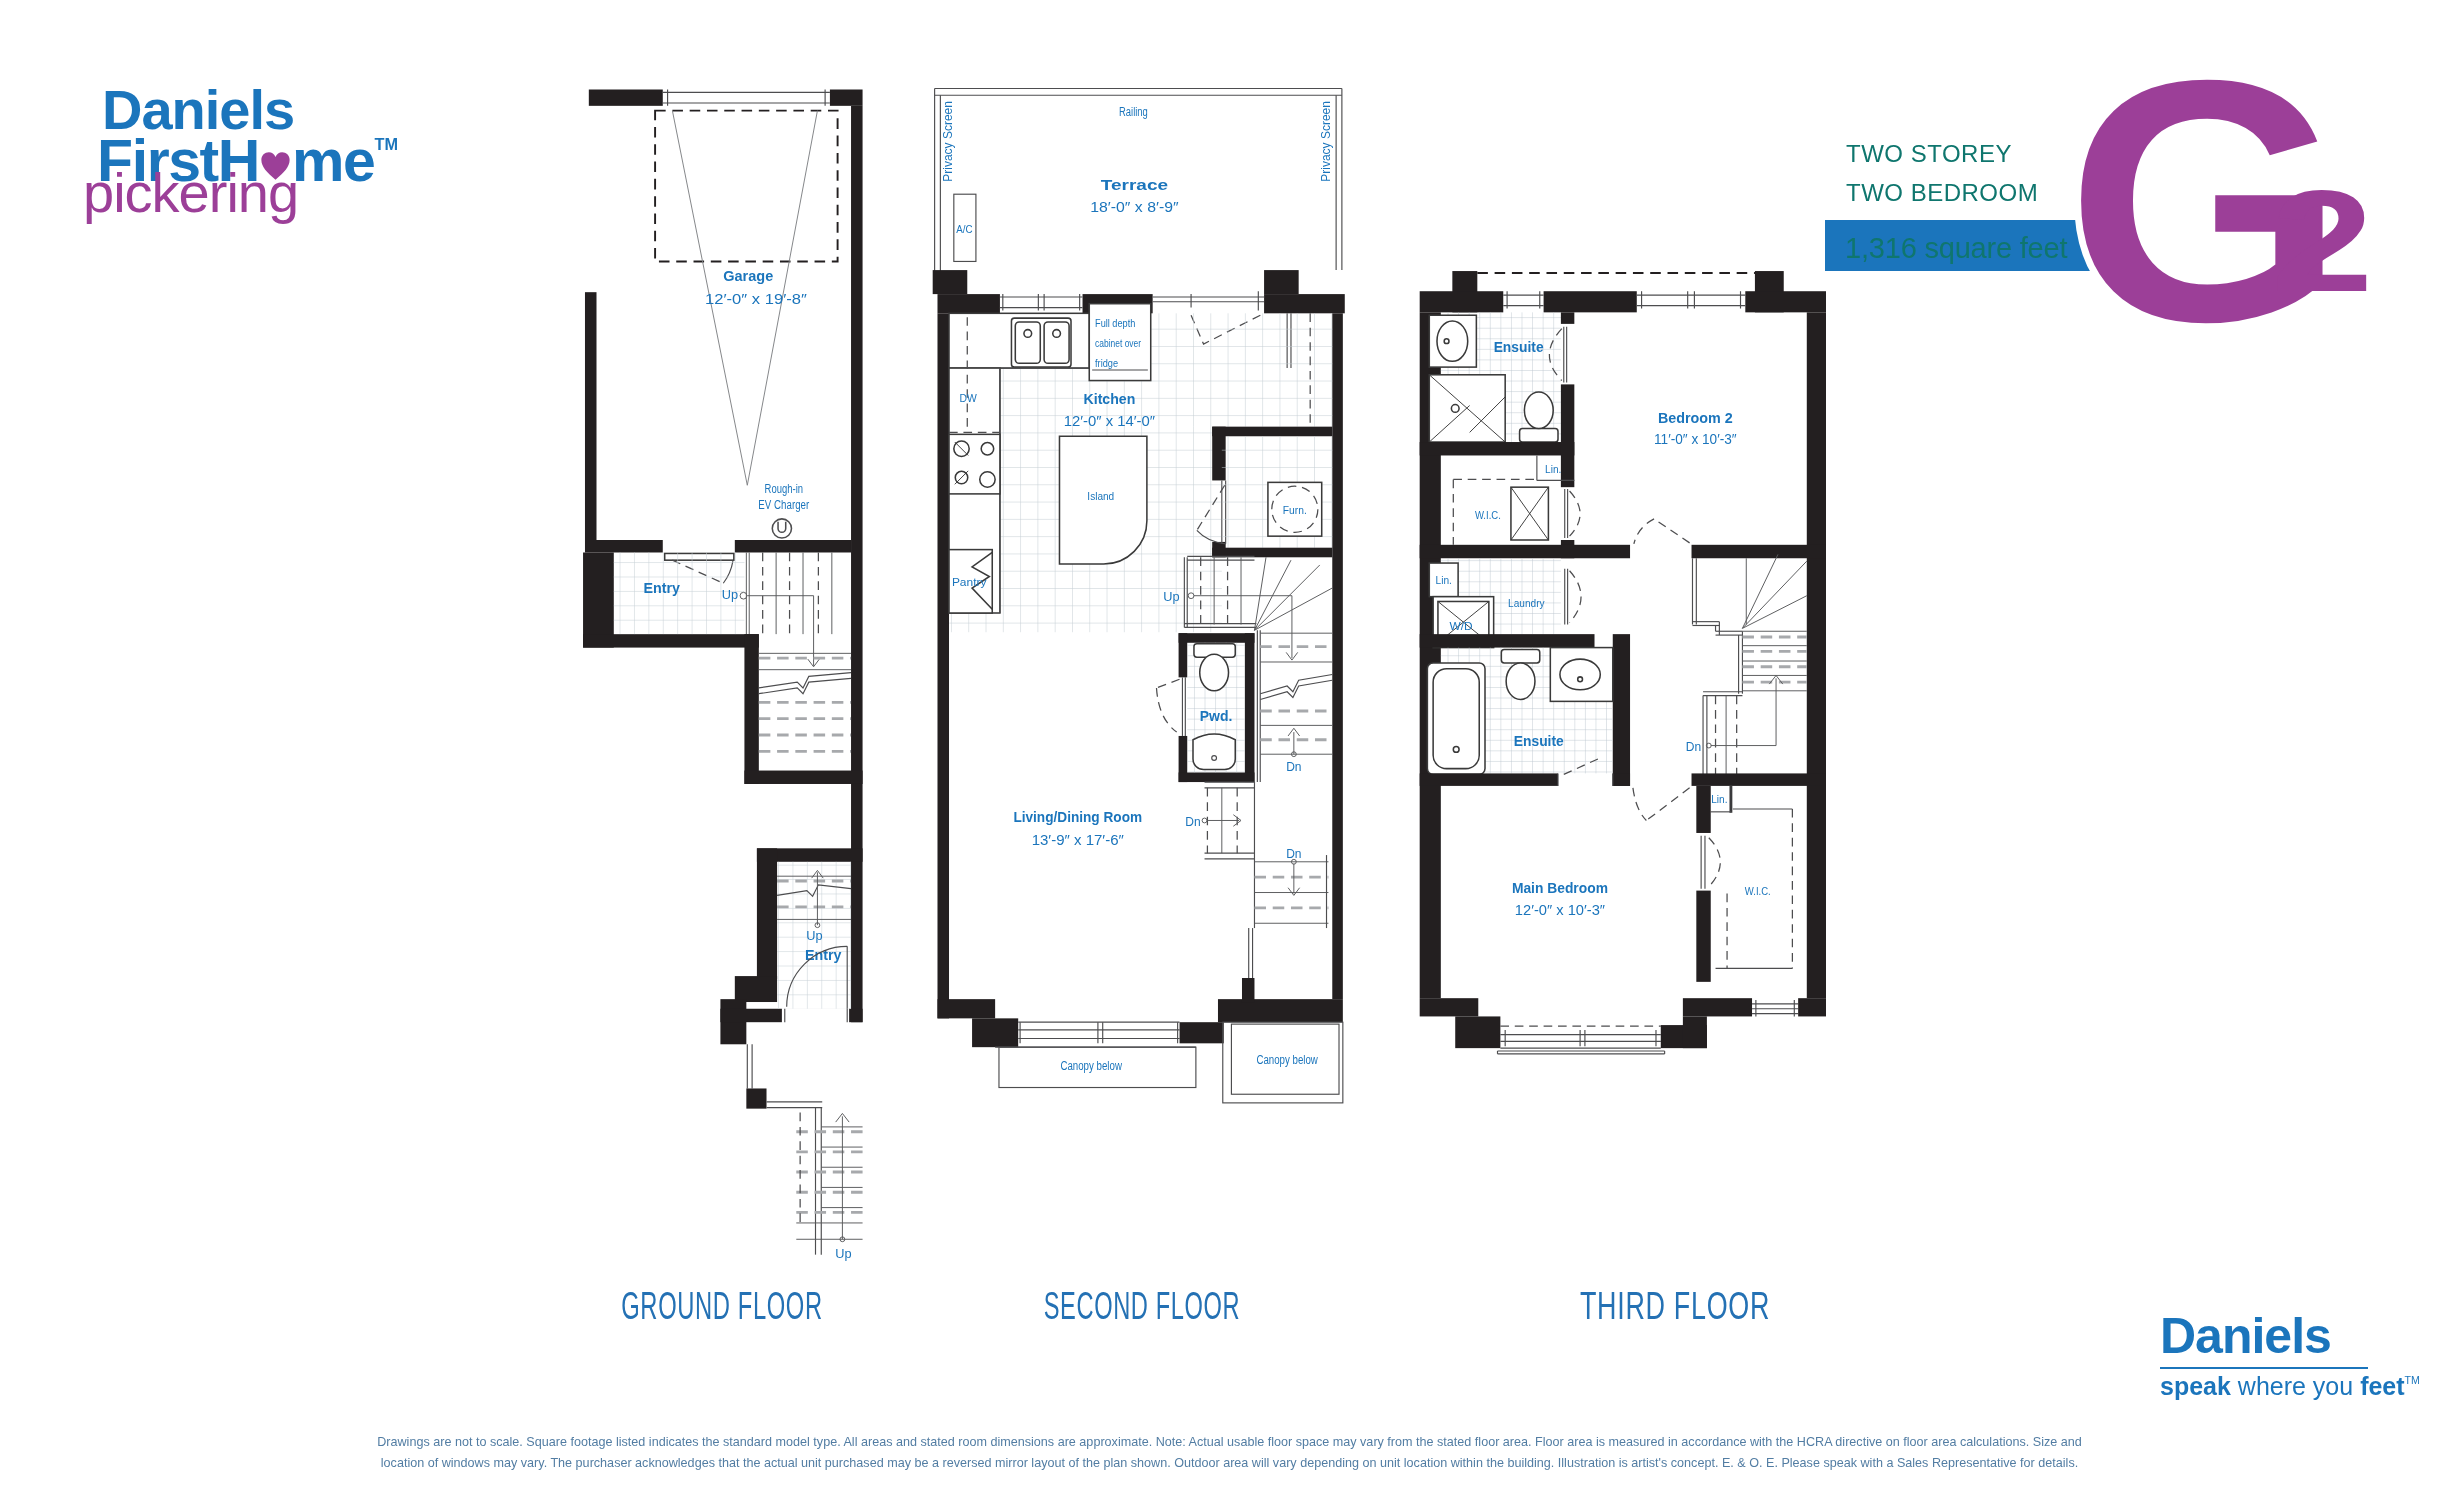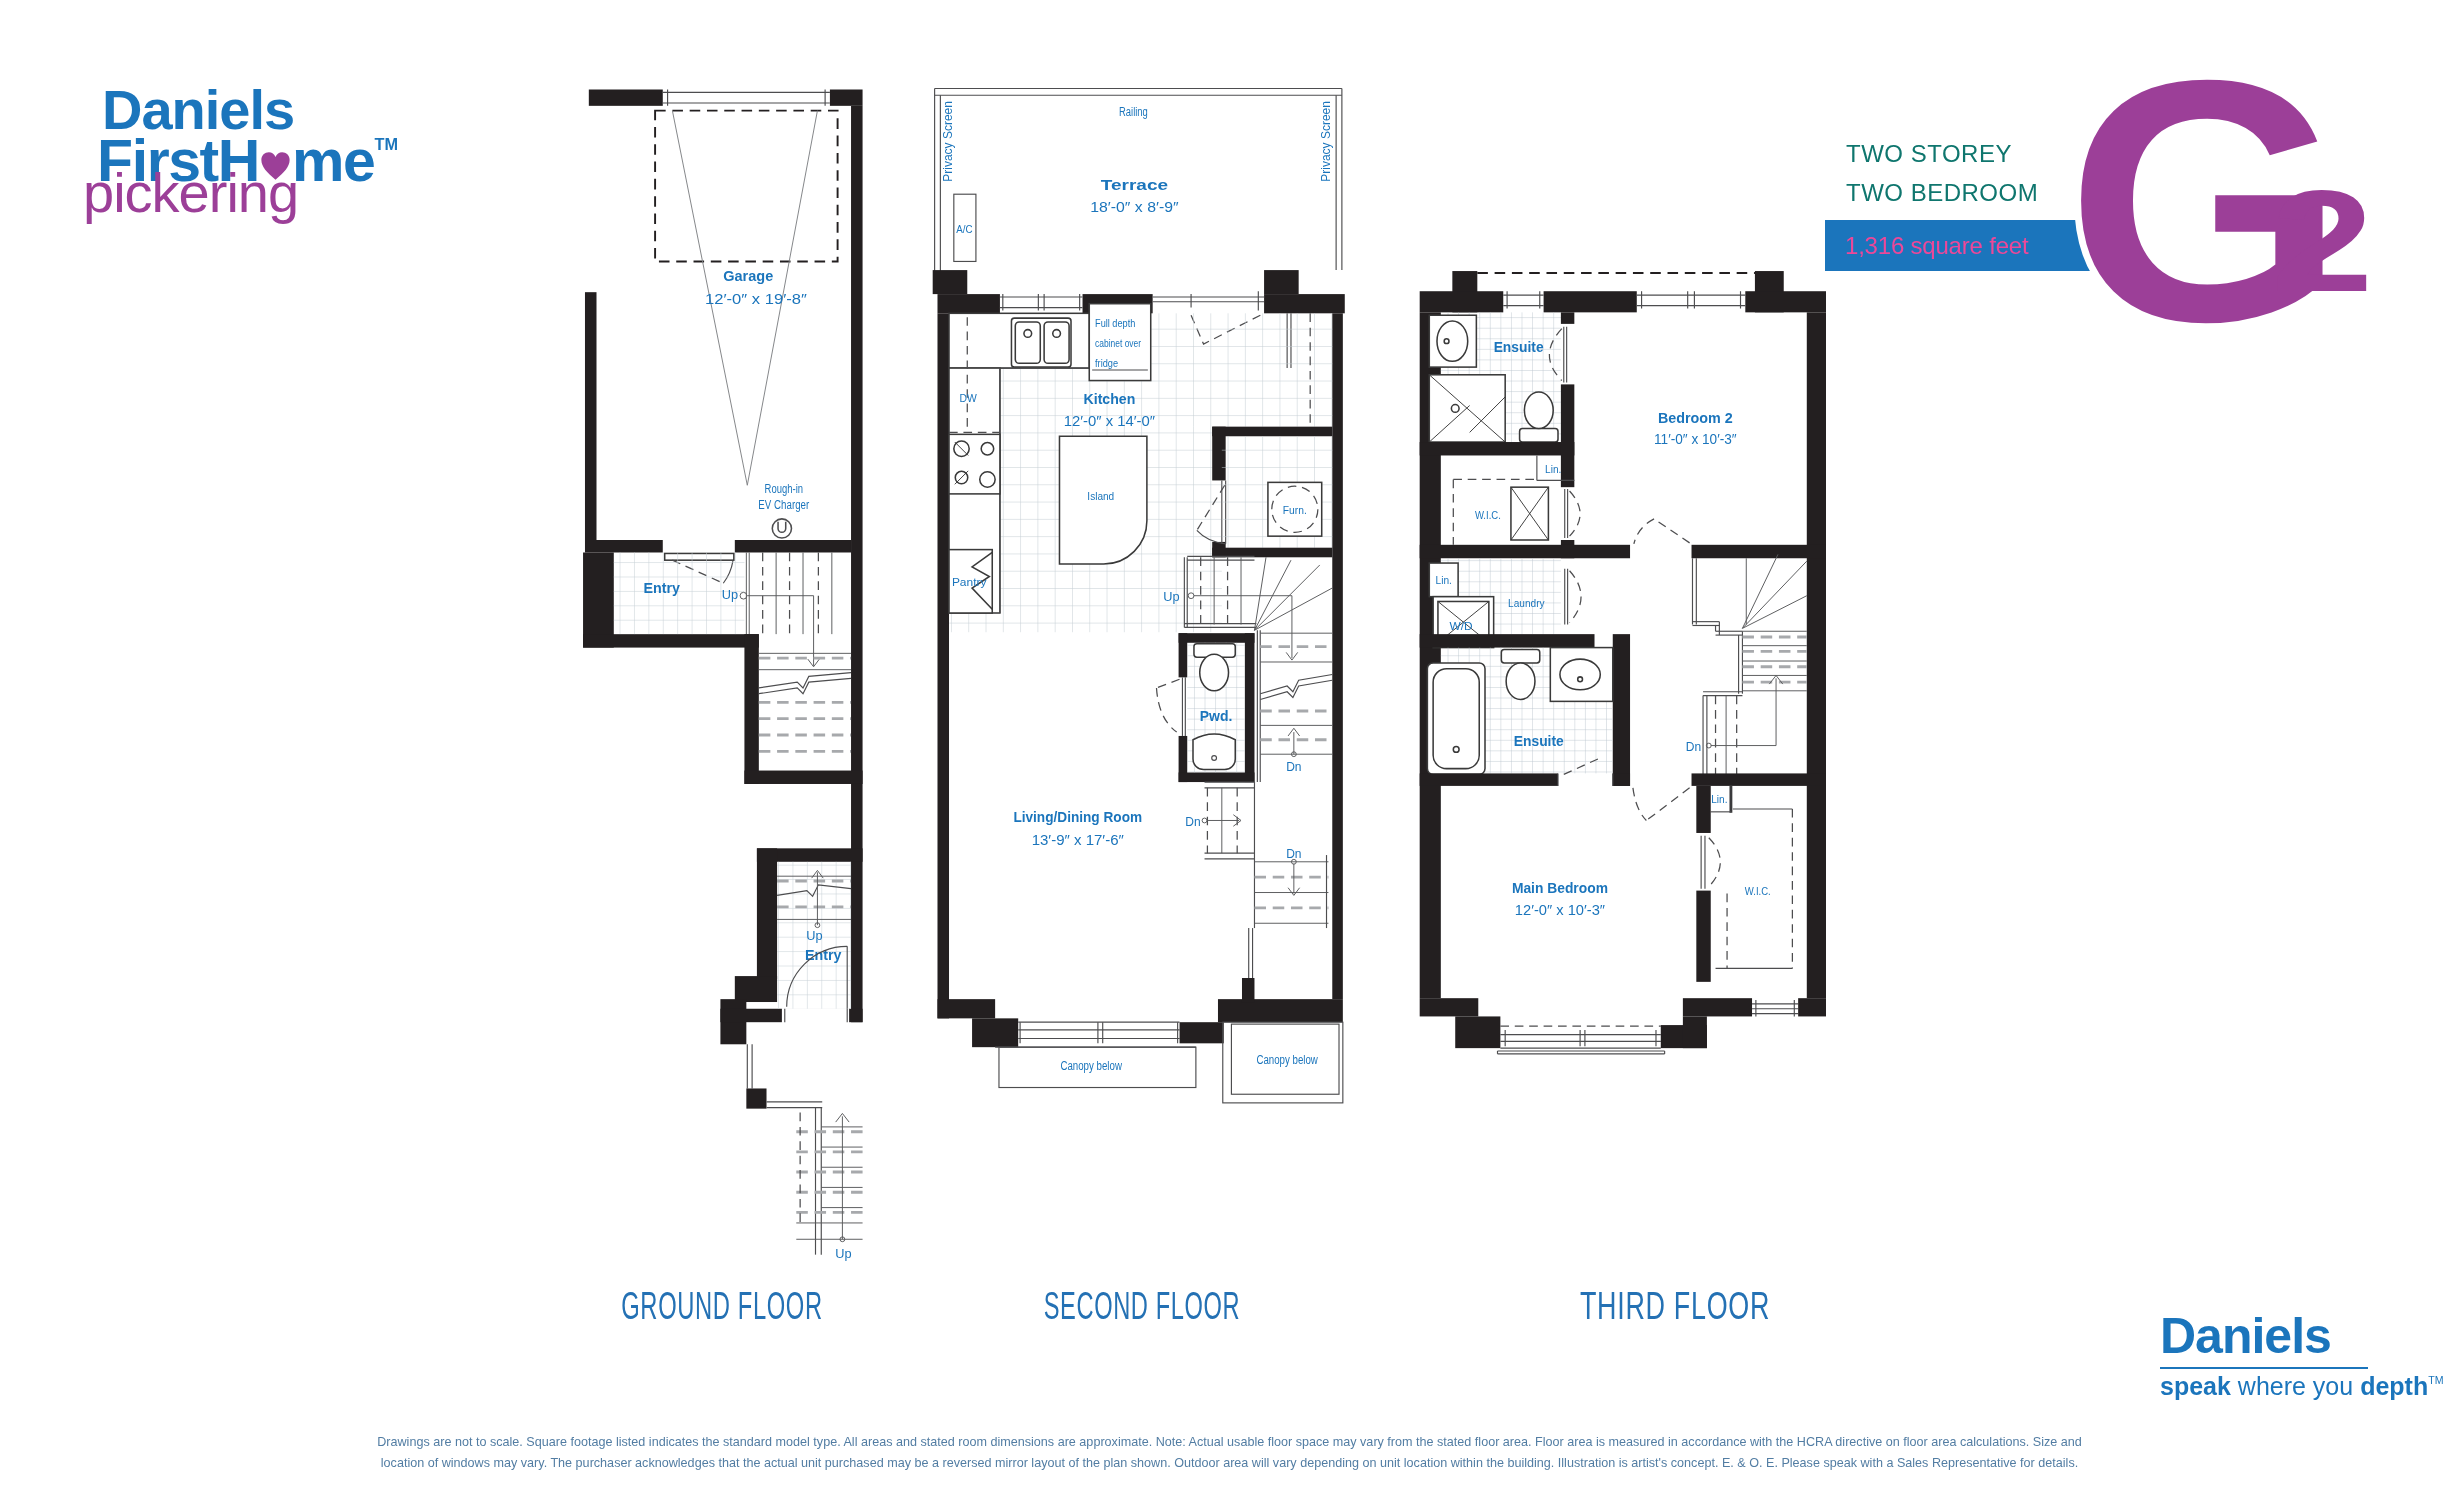--- a/index.html
+++ b/index.html
@@ -12,35 +12,35 @@
 
 <div class="abs" style="left:102px;top:82px;line-height:1;white-space:nowrap;color:#1b75bc;font-weight:700;font-size:56px;letter-spacing:-1px">Daniels</div>
 <div class="abs" style="left:97px;top:132px;line-height:1;white-space:nowrap;color:#1b75bc;font-weight:700;font-size:59px;letter-spacing:-1.4px">FirstH<svg width="31" height="30" viewBox="0 0 34 32" style="margin:0 1px">
       <path d="M17 31 C7.5 23.5 1.5 16.5 1.5 9.5 C1.5 4.3 5.3 1 9.7 1 C13 1 15.7 3 17 6 C18.3 3 21 1 24.3 1 C28.7 1 32.5 4.3 32.5 9.5 C32.5 16.5 26.5 23.5 17 31 Z" fill="#9c3f98"></path>
     </svg>me<span style="font-size:16.3px;vertical-align:31px;letter-spacing:0">TM</span></div>
 <div class="abs" style="left:83px;top:165px;line-height:1;white-space:nowrap;color:#9c3f98;font-weight:400;font-size:56px;letter-spacing:-1px">pickering</div>
 
 <div class="abs" style="left:1846px;top:134px;color:#0f766e;font-size:24px;letter-spacing:0.5px;line-height:39px">TWO STOREY<br>TWO BEDROOM</div>
 
 <div class="abs" style="left:1825px;top:220px;width:267px;height:51px;background:#1b75bc"></div>
-<div class="abs" style="left:1845px;top:232px;color:#ec4899;font-size:24px;letter-spacing:-0.2px">1,316 square feet</div>
+<div class="abs" style="left:1845px;top:232px;color:#0f766e;font-size:29px;letter-spacing:-0.2px">1,316 square feet</div>
 
 <div class="abs" style="left:2067px;top:3.8px;width:327px;height:346px">
   <span class="abs" style="left:0;top:0;font-size:344px;font-weight:700;color:#9c3f98;-webkit-text-stroke:13.4px #fff;transform:scaleX(1.04);transform-origin:14.4px 0">G</span>
   <span class="abs" style="left:0;top:0;font-size:344px;font-weight:700;color:#9c3f98;transform:scaleX(1.04);transform-origin:14.4px 0">G</span>
   <span class="abs" style="left:206px;top:155px;font-size:144px;font-weight:700;color:#9c3f98;transform:scaleX(1.28);transform-origin:6.7px 0">2</span>
 </div>
 
 <div class="abs" style="left:722px;top:1285px;transform:translateX(-50%) scaleX(0.625);color:#2471b4;font-size:38px;letter-spacing:1px;white-space:nowrap">GROUND FLOOR</div>
 <div class="abs" style="left:1142px;top:1285px;transform:translateX(-50%) scaleX(0.622);color:#2471b4;font-size:38px;letter-spacing:1px;white-space:nowrap">SECOND FLOOR</div>
 <div class="abs" style="left:1675px;top:1285px;transform:translateX(-50%) scaleX(0.708);color:#2471b4;font-size:38px;letter-spacing:1px;white-space:nowrap">THIRD FLOOR</div>
 
 <div class="abs" style="left:2160px;top:1307px;width:208px">
   <div style="color:#1b75bc;font-weight:700;font-size:50px;letter-spacing:-1px">Daniels</div>
-  <div style="border-top:2.4px solid #1b75bc;margin-top:1.9px;padding-top:2.9px;color:#1b75bc;font-size:25px;white-space:nowrap"><b>speak</b> where you <b>depth</b><span style="font-size:10.6px;vertical-align:11.5px">TM</span></div>
+  <div style="border-top:2.4px solid #1b75bc;margin-top:1.9px;padding-top:2.9px;color:#1b75bc;font-size:25px;white-space:nowrap"><b>speak</b> where you <b>feet</b><span style="font-size:10.6px;vertical-align:11.5px">TM</span></div>
 </div>
 
 <div class="abs" style="left:319px;top:1432px;width:1821px;text-align:center;color:#527da3;font-size:12.6px;line-height:20.7px">Drawings are not to scale. Square footage listed indicates the standard model type. All areas and stated room dimensions are approximate. Note: Actual usable floor space may vary from the stated floor area. Floor area is measured in accordance with the HCRA directive on floor area calculations. Size and<br>location of windows may vary. The purchaser acknowledges that the actual unit purchased may be a reversed mirror layout of the plan shown. Outdoor area will vary depending on unit location within the building. Illustration is artist's concept. E. &amp; O. E. Please speak with a Sales Representative for details.</div>
 
 <svg class="abs" style="left:0;top:0" width="2459" height="1494" viewBox="0 0 2560 1555">
 <defs>
 <pattern id="tile" width="15" height="15" patternUnits="userSpaceOnUse">
         <path d="M15 0H0V15" fill="none" stroke="#c4cdd3" stroke-width="1"></path>
       </pattern>
 <pattern id="tileS" width="11" height="11" patternUnits="userSpaceOnUse">

